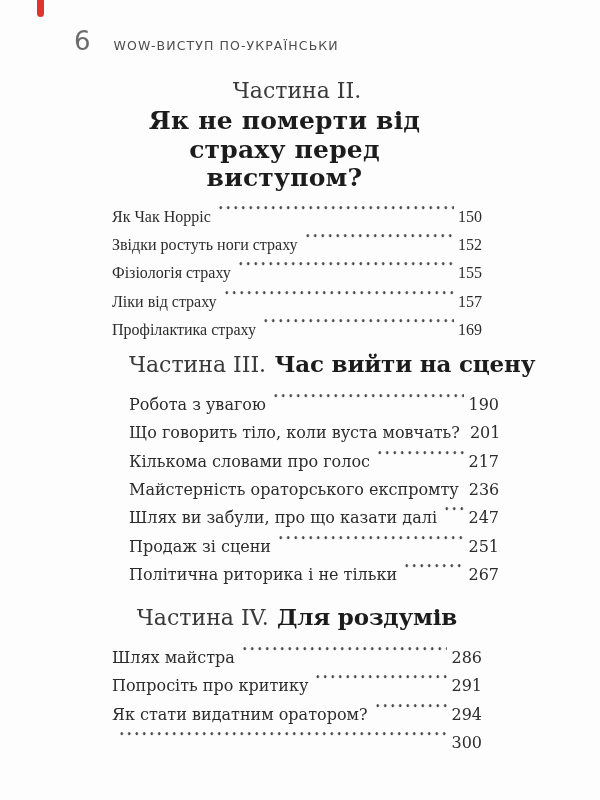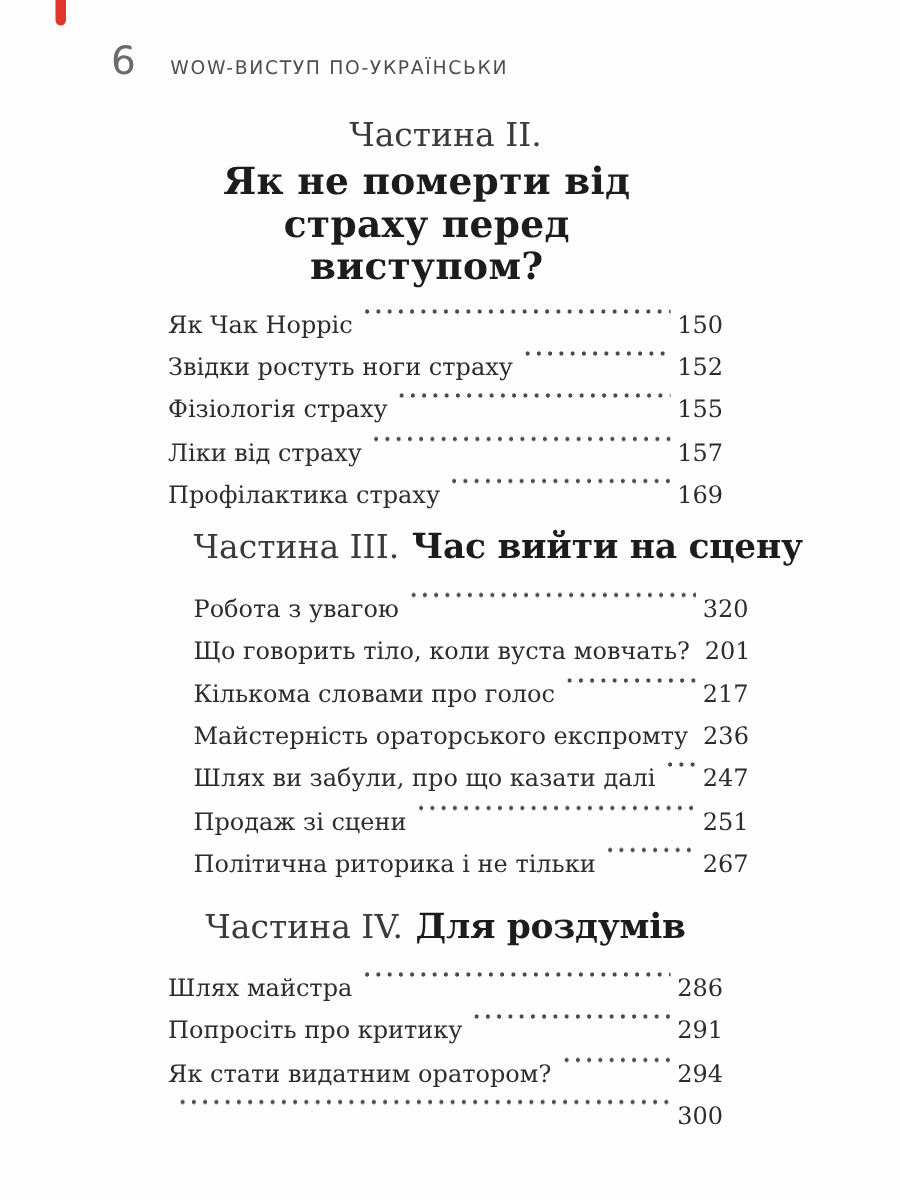--- a/index.html
+++ b/index.html
@@ -31,21 +31,21 @@
   .part-label{font-size:22px;color:#3a3a3a;line-height:24px;font-weight:400;}
   .stacked-title{
     font-size:25px;font-weight:700;color:#1c1c1c;
     line-height:28.5px;margin:4px 0 0;max-width:345px;letter-spacing:0.2px;
   }
   .inline-heading{line-height:26px;white-space:nowrap;}
   .inline-heading .part-label{font-size:22px;}
   .inline-title{font-size:23px;font-weight:700;color:#1c1c1c;letter-spacing:-0.2px;}
 
   .toc-list{margin:0;}
-  .m-stacked{margin-top:10px;}
+  .m-stacked{margin-top:10px;font-family:Liberation Serif, serif;}
   .m-inline{margin-top:14px;}
 
   .toc-row{
     display:flex;align-items:baseline;
     height:28.35px;line-height:28.35px;
     font-size:16px;color:#2c2c2c;
   }
   .toc-title{white-space:nowrap;flex-shrink:0;}
   .dots{
     flex:1;min-width:0;align-self:stretch;
@@ -98,21 +98,21 @@
           <span class="toc-page">169</span>
         </div>
       </div>
     </section>
     <section class="toc-section section-1">
       <h2 class="inline-heading" style="margin: 0px;"><span class="part-label">Частина III.</span><span> </span><span class="inline-title">Час вийти на сцену</span></h2>
       <div class="toc-list m-inline">
         <div class="toc-row">
           <span class="toc-title">Робота з увагою</span>
           <span class="dots"></span>
-          <span class="toc-page">320</span>
+          <span class="toc-page">190</span>
         </div>
         <div class="toc-row">
           <span class="toc-title">Що говорить тіло, коли вуста мовчать?</span>
           <span class="dots"></span>
           <span class="toc-page">201</span>
         </div>
         <div class="toc-row">
           <span class="toc-title">Кількома словами про голос</span>
           <span class="dots"></span>
           <span class="toc-page">217</span>

